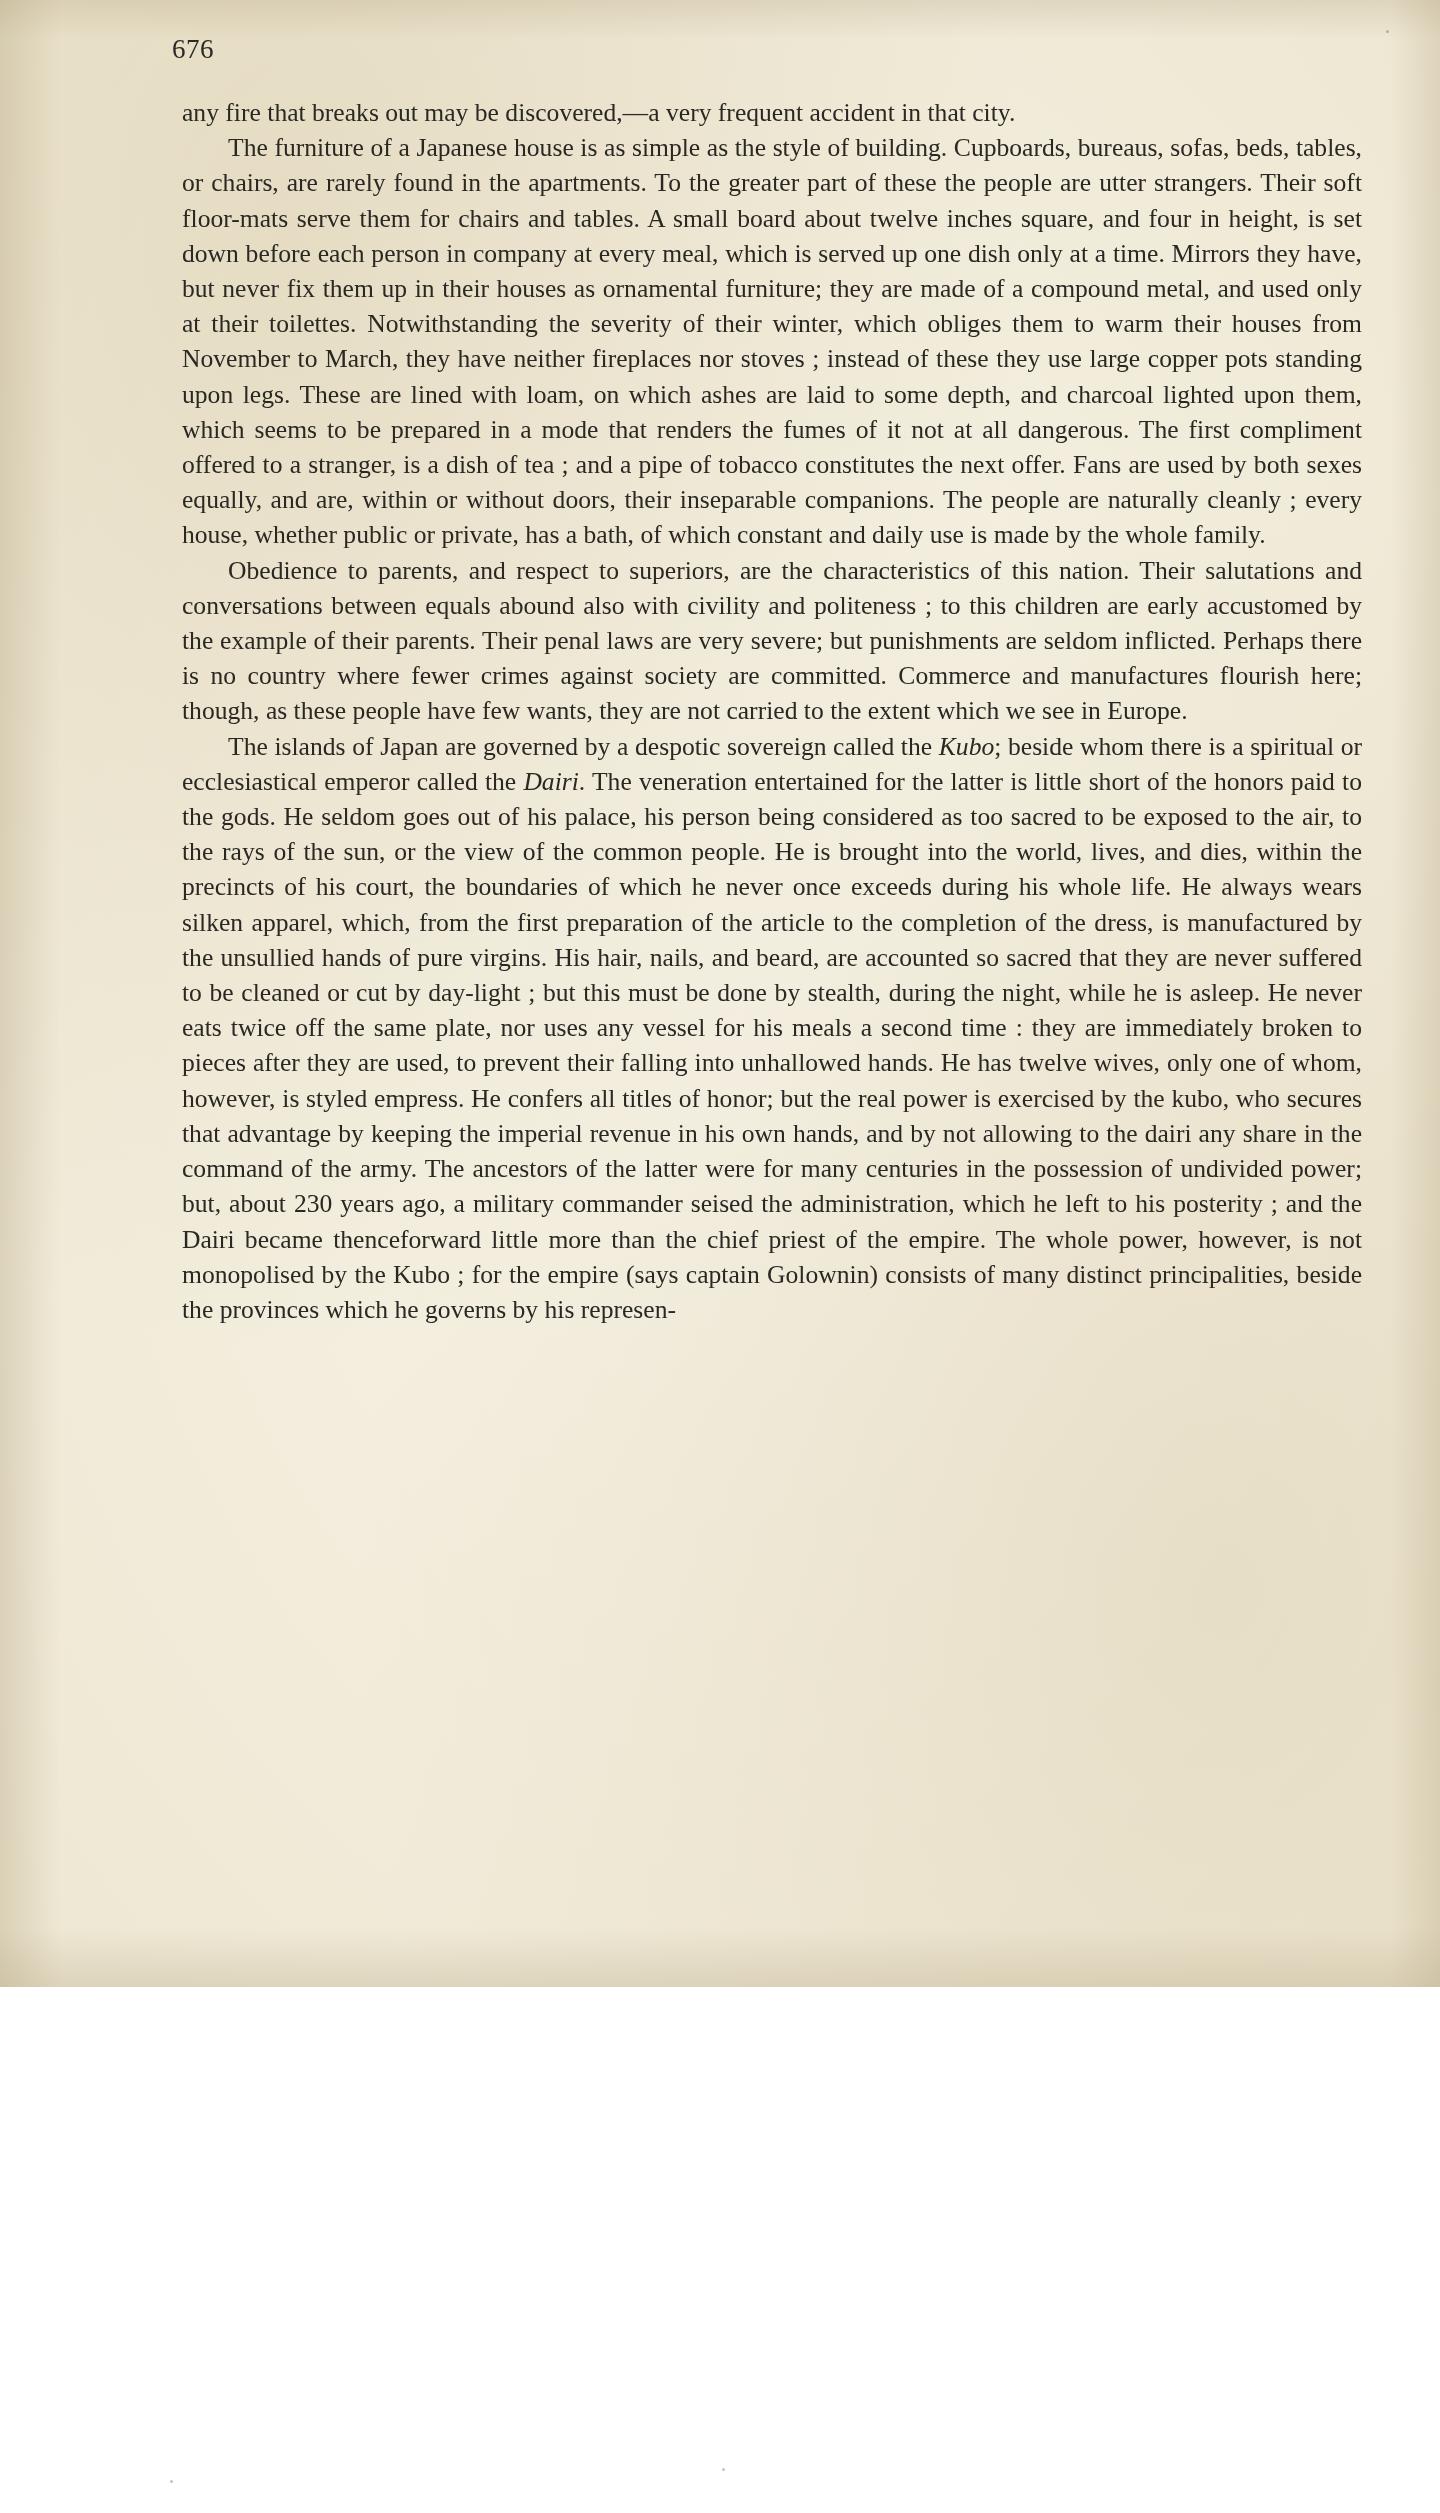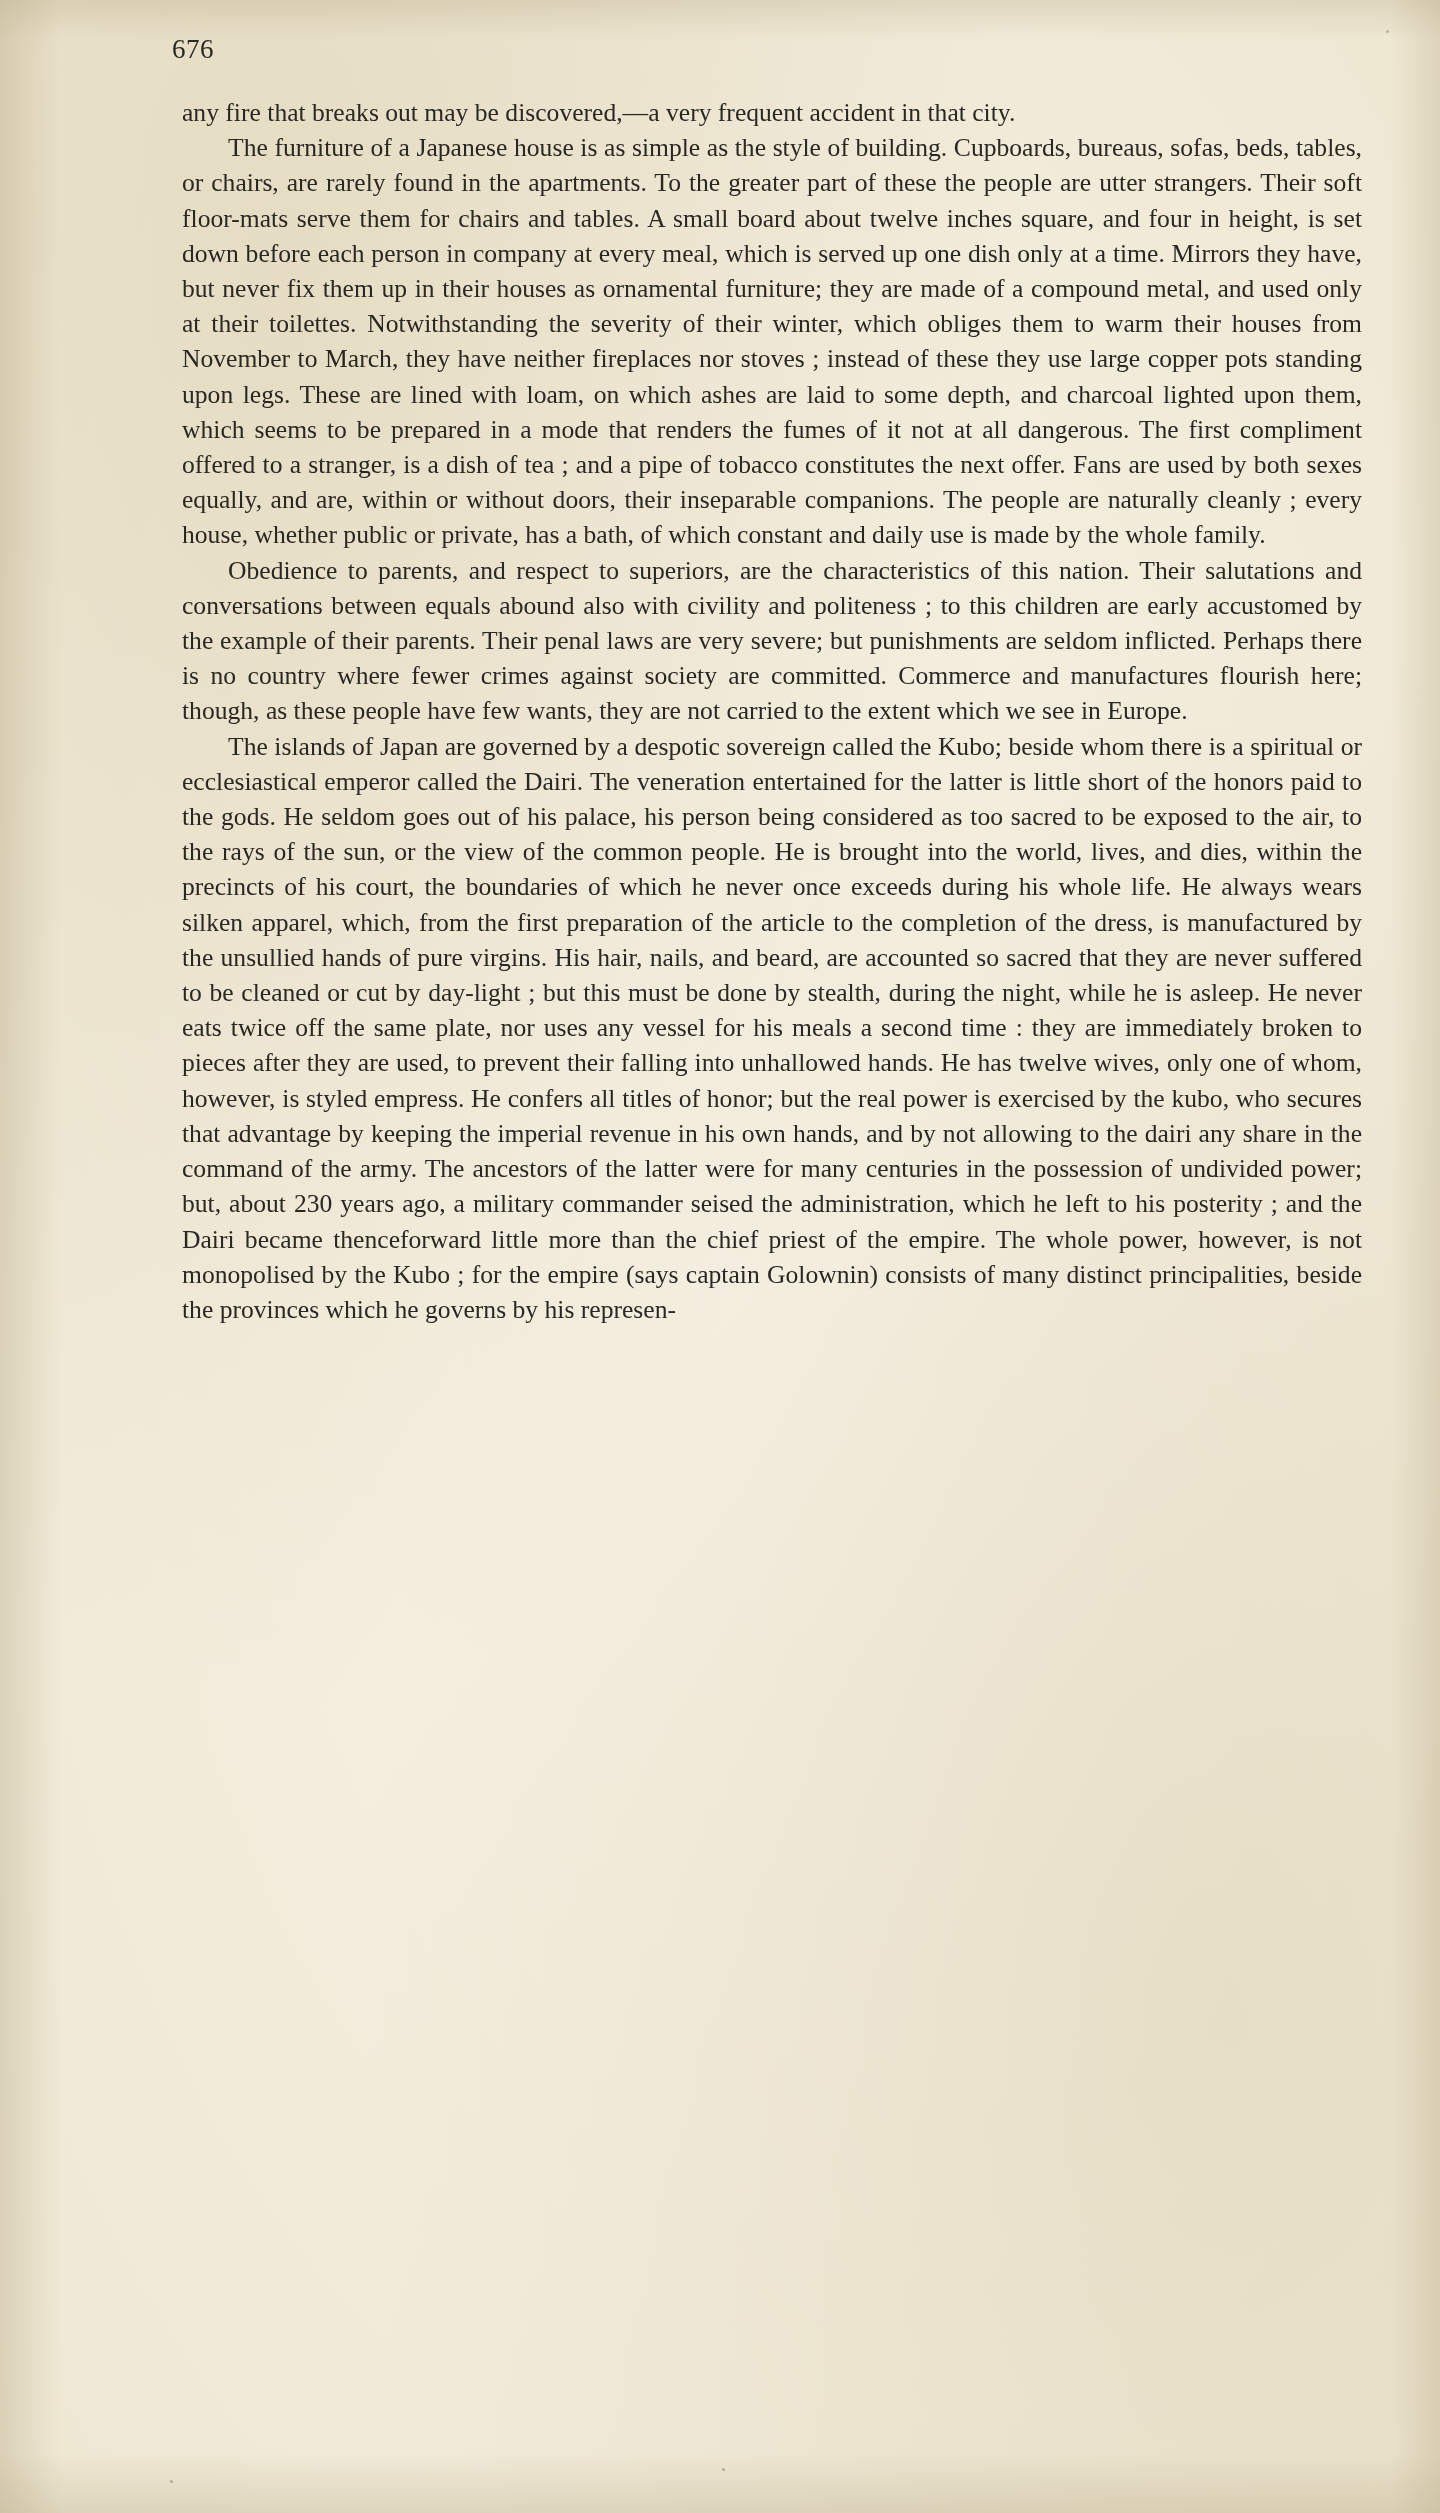--- a/index.html
+++ b/index.html
@@ -8,21 +8,21 @@
     background: #ffffff;
   }
   body {
     width: 1440px;
     height: 2513px;
     overflow: hidden;
   }
   .page {
     position: relative;
     width: 1440px;
-    height: 2513px;
+    height: 1987px;
     background: #f4efe0;
     background-image:
       radial-gradient(ellipse at 20% 12%, rgba(220,208,178,0.55) 0%, rgba(244,239,224,0) 45%),
       radial-gradient(ellipse at 85% 80%, rgba(221,209,180,0.5) 0%, rgba(244,239,224,0) 50%),
       radial-gradient(ellipse at 50% 50%, rgba(247,243,231,1) 0%, rgba(238,231,210,1) 100%);
     box-sizing: border-box;
   }
   .page-inner {
     position: absolute;
     left: 182px;
@@ -62,20 +62,21 @@
     margin-left: 0;
   }
   .body-text p {
     margin: 0;
     text-indent: 46px;
   }
   .body-text p.noindent {
     text-indent: 0;
   }
   .it {
+    font-style: italic;
   }
   .deco-dot {
     position: absolute;
     width: 3px;
     height: 3px;
     border-radius: 50%;
     background: rgba(90,80,60,0.35);
   }
   .edge-shade-left {
     position: absolute;

